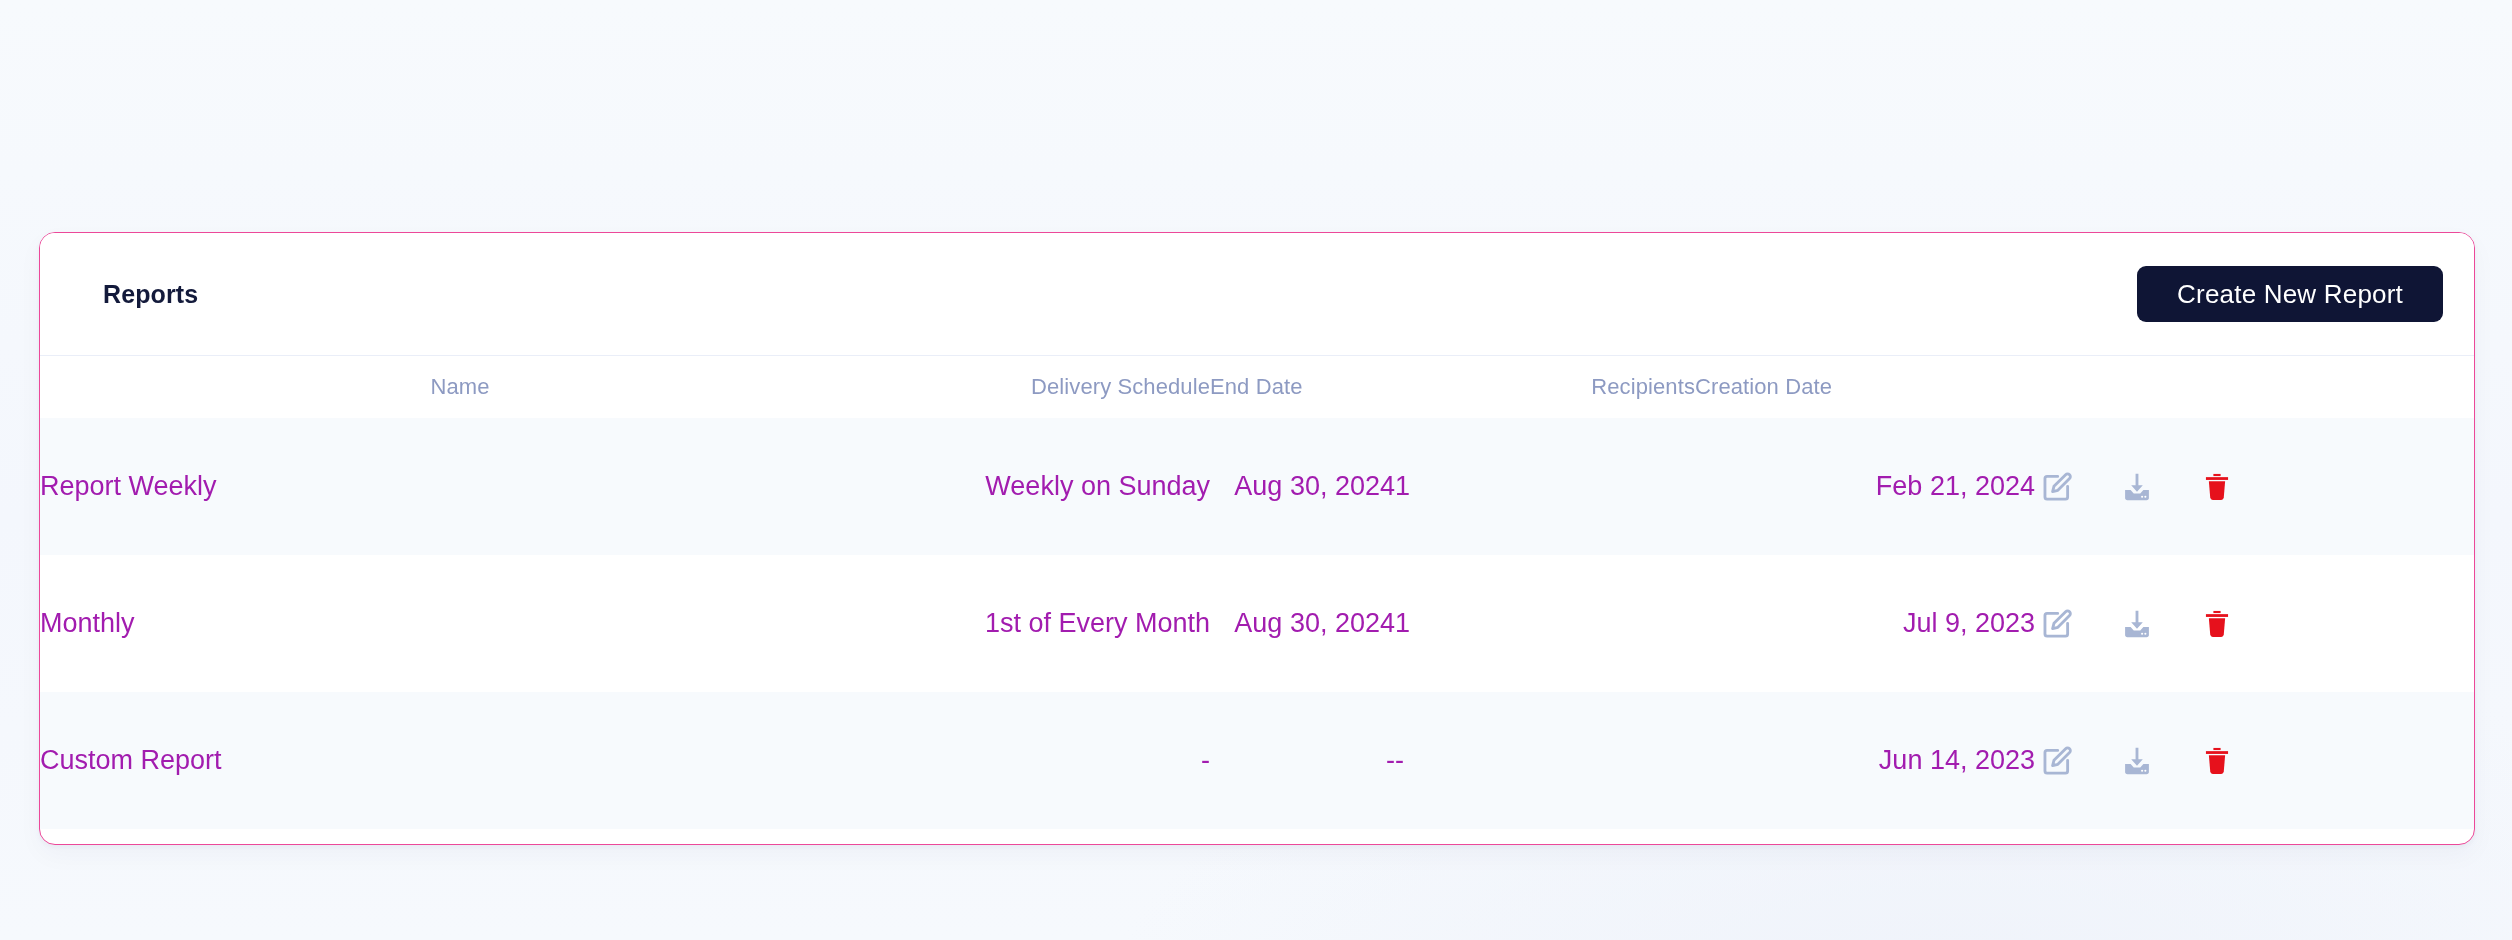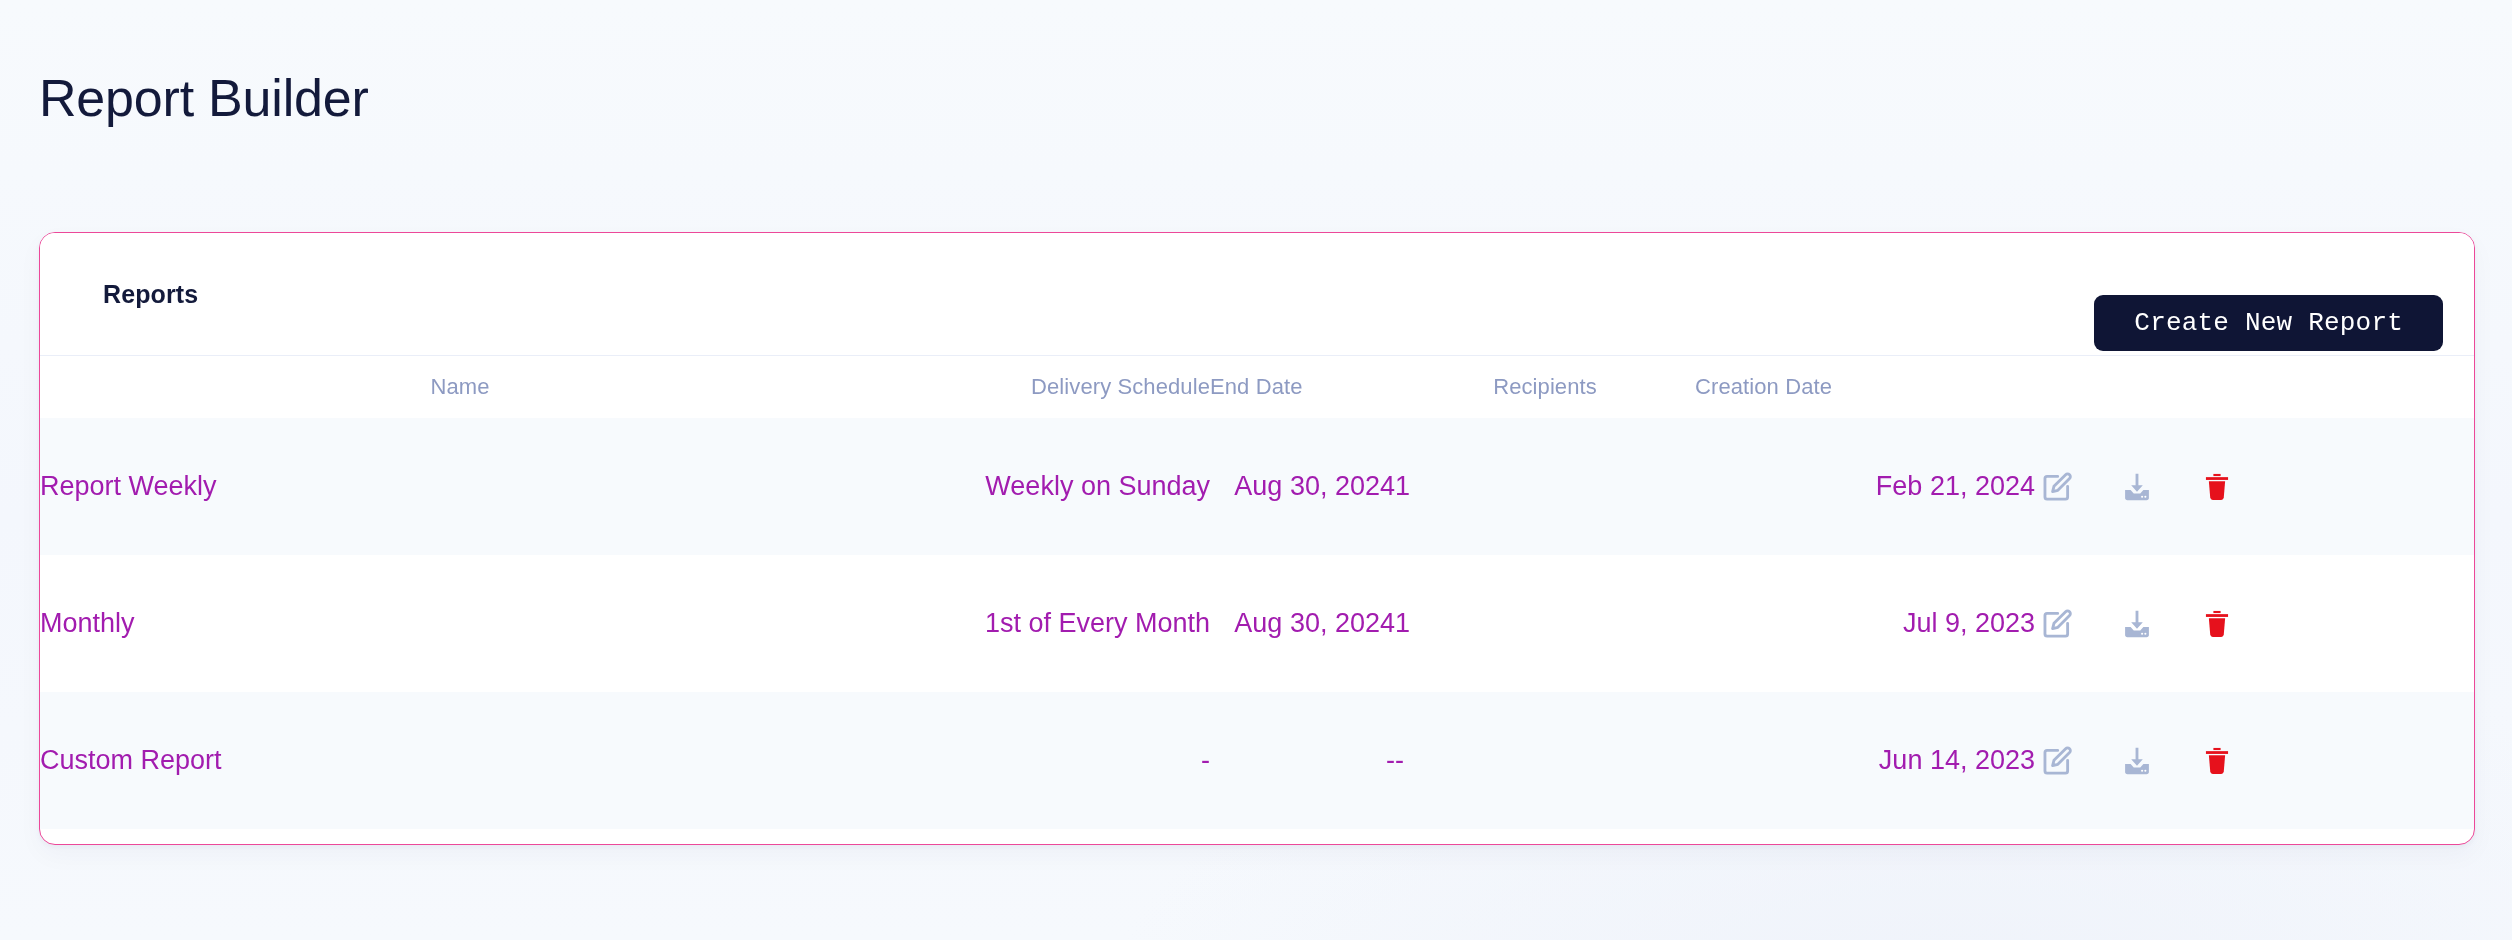--- a/index.html
+++ b/index.html
@@ -88,27 +88,26 @@
     transform: translateY(-50%);
     height: 56px;
     padding: 4px 40px;
     display: flex;
     align-items: center;
     justify-content: center;
     background: #0f1535;
     color: #ffffff;
     border: none;
     border-radius: 9px;
-    font-family: Liberation Mono, monospace;
+    font-family: Liberation Sans, sans-serif;
     font-size: 26px;
     font-weight: 400;
     letter-spacing: 0.2px;
     white-space: nowrap;
     cursor: pointer;
-    margin-top: 29px;
   }
 
   
   .report-table {
     width: 100%;
     border-collapse: collapse;
     table-layout: fixed;
   }
 
   .report-table col.c-name     { width: 840px; }
@@ -126,21 +125,21 @@
     color: #8d9ac2;
     letter-spacing: 0.1px;
     vertical-align: middle;
     white-space: nowrap;
     background: #ffffff;
   }
 
   th.th-name     { text-align: center;  padding-left: 63px; }
   th.th-delivery { text-align: right; }
   th.th-end      { text-align: left;  padding-left: 27px; }
-  th.th-recip    { text-align: center;  padding-left: 50px; margin-left: 43px; }
+  th.th-recip    { text-align: right;  padding-left: 50px; margin-left: 43px; }
   th.th-created  { text-align: left;  padding-left: 50px; }
   th.th-actions  { text-align: left; }
 
   .report-table tbody tr { height: 137px; }
   .report-table tbody tr.row-alt  { background: #f7fafd; }
   .report-table tbody tr.row-base { background: #ffffff; }
 
   .report-table tbody td {
     padding: 0;
     font-size: 27px;
@@ -181,21 +180,20 @@
   .ico-slate { color: #a8b6d4; }
   .ico-trash { color: #e6111c; }
 </style>
 </head>
 <body>
 
 <div class="page-bg"></div>
 
 <div class="page">
 
-  <h1 class="page-title">Report Builder</h1>
 
   <div class="card">
 
     <div class="card-header">
       <div class="card-header-title">Reports</div>
 
       <button class="create-report-btn">Create New Report</button>
     </div>
 
     <table class="report-table">

